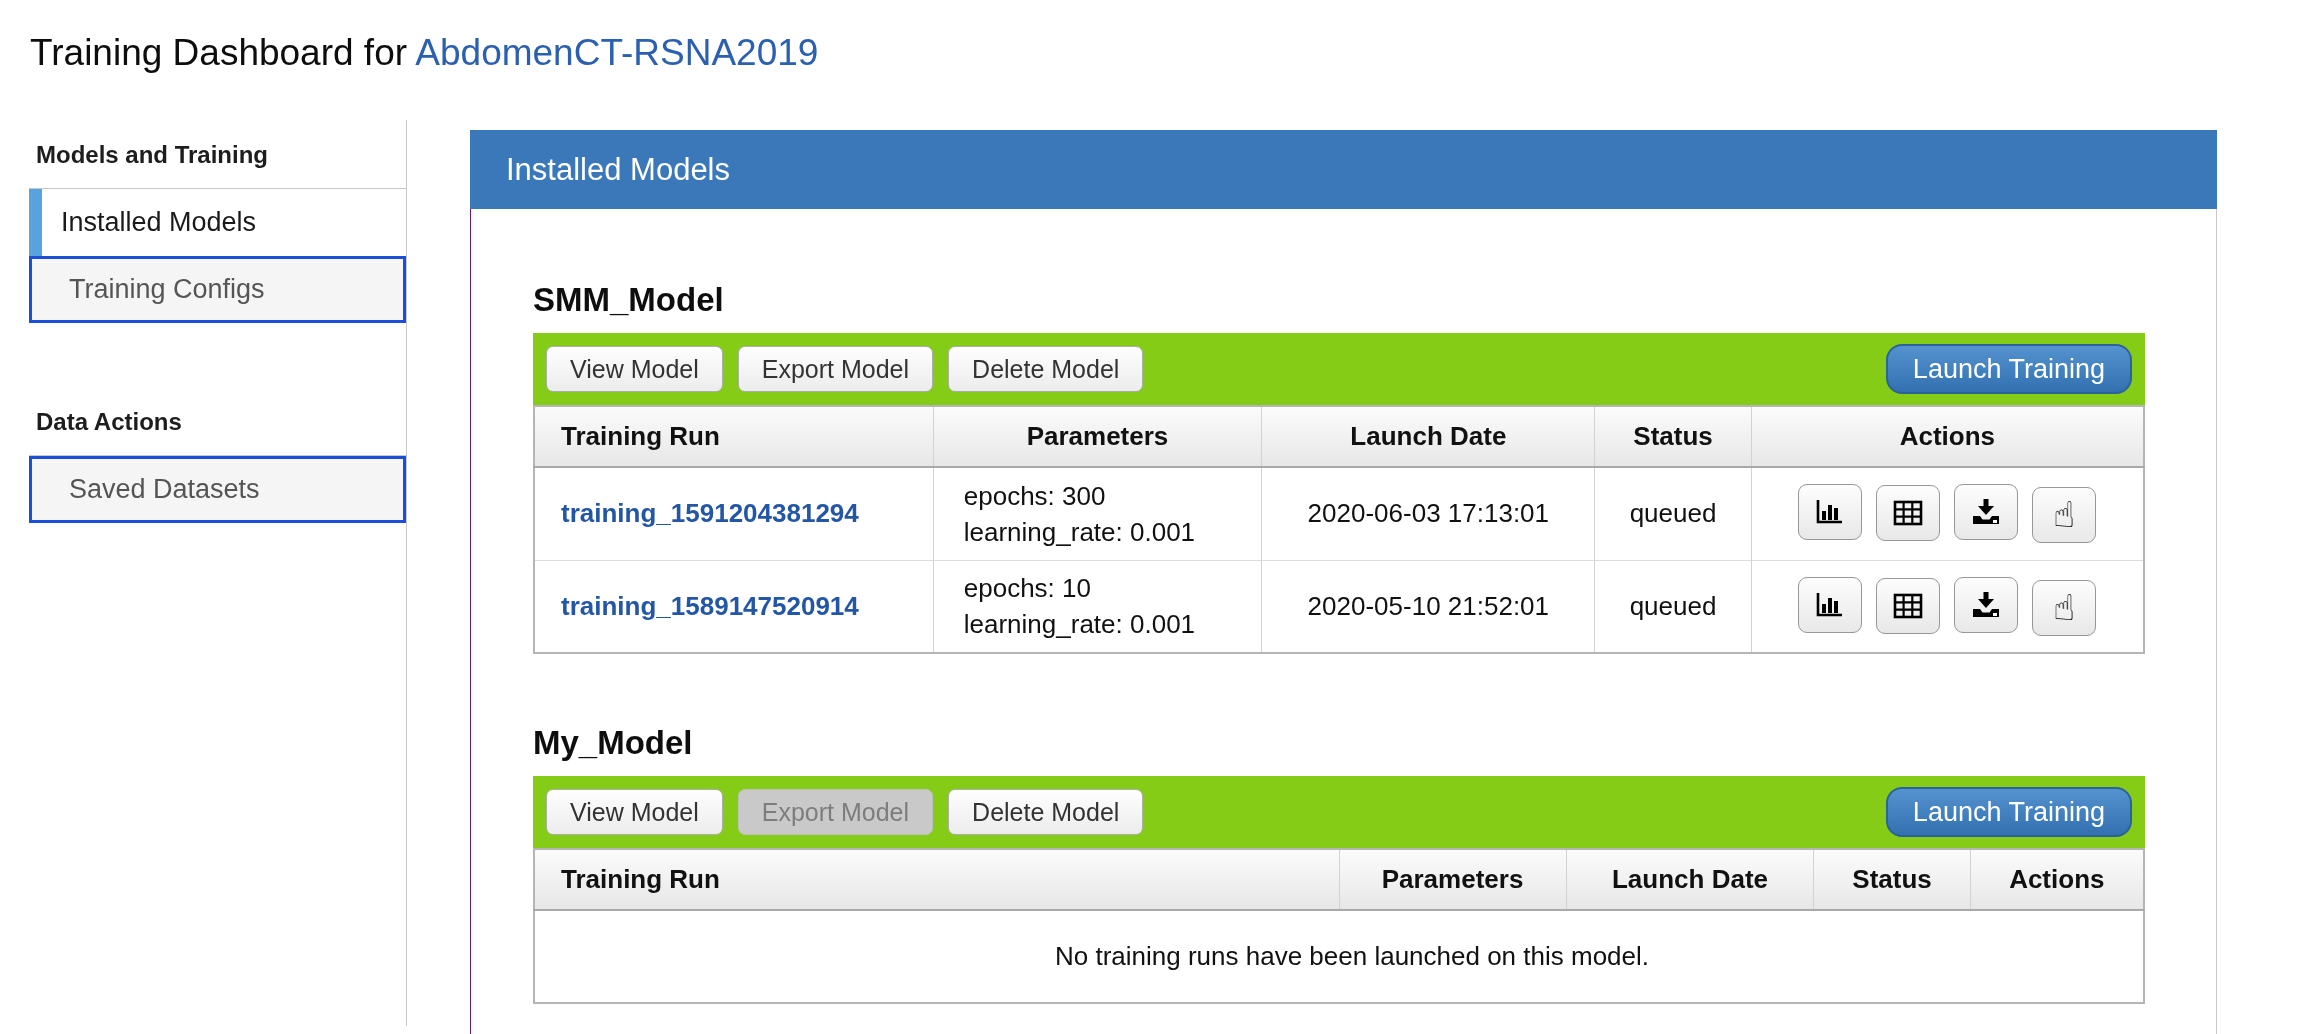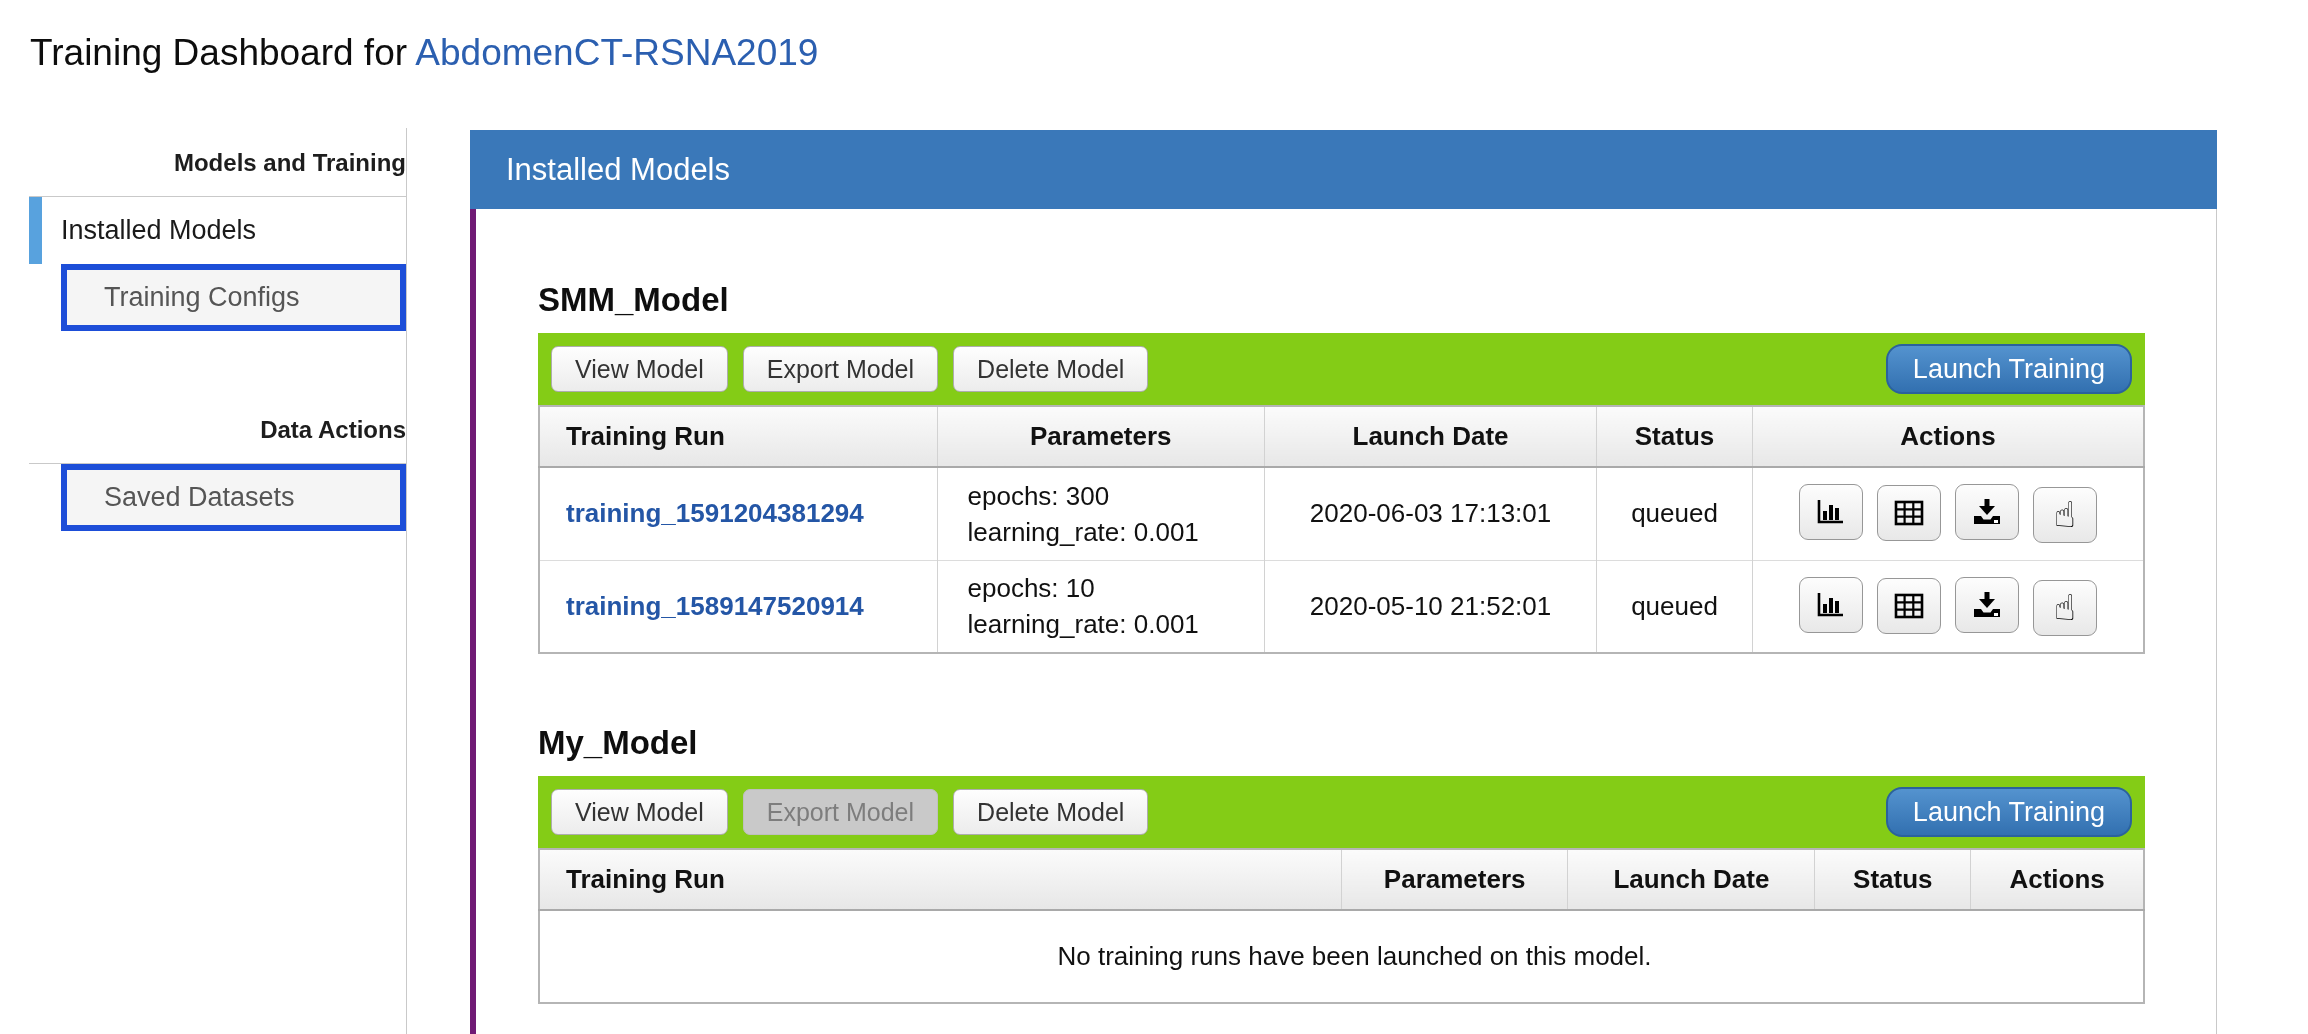--- a/index.html
+++ b/index.html
@@ -4,34 +4,34 @@
 <style>
   * { margin:0; padding:0; box-sizing:border-box; }
   html,body { width:2308px; height:1034px; background:#fff; overflow:hidden;
               font-family:"Liberation Sans", sans-serif; color:#111; }
 
   
   .app-title { position:absolute; left:30px; top:32px; font-size:37px; color:#0d0d0d; }
   .app-title .dataset { color:#2b5fb0; }
 
   
-  .sidebar { position:absolute; left:29px; top:128px; width:378px; height:906px;
-             border-right:1px solid #c9c9c9;text-align:right; }
+  .sidebar { position:absolute; left:29px; top:120px; width:378px; height:906px;
+             border-right:1px solid #c9c9c9; }
   .side-header { font-weight:bold; font-size:24px; color:#1d1d1d;
                  padding:21px 0 19px 7px; border-bottom:1px solid #c9c9c9; }
   .side-header.second { margin-top:64px; }
   .side-item { height:67px; display:flex; align-items:center; font-size:27px; cursor:pointer; }
   .side-item.active { background:#fff; border-left:13px solid #58a2de; padding-left:19px; color:#1a1a1a; }
-  .side-item.inactive { background:#f5f5f5; border:6px solid #1d4ed8; padding-left:37px; color:#555;margin-left:32px; }
+  .side-item.inactive { background:#f5f5f5; border:3px solid #1d4ed8; padding-left:37px; color:#555; }
 
   
   .panel { position:absolute; left:470px; top:130px; width:1747px; height:904px; overflow:hidden; }
   .panel-header { height:79px; background:#3a78b9; color:#fff; font-size:31px;
                   line-height:79px; padding-left:36px; }
-  .panel-body { height:825px; background:#fff; border-left:6px solid #701a75;
+  .panel-body { height:825px; background:#fff; border-left:1px solid #701a75;
                 border-right:1px solid #c9c9c9; padding:72px 71px 10px 62px; overflow:hidden; }
 
   
   .model-name { font-size:33px; font-weight:bold; color:#0e0e0e; margin:0 0 14px 0; }
   .toolbar { background:#84cc16; padding:11px 13px; display:flex; align-items:center; }
   .btn { height:46px; padding:0 23px; font-size:25px; color:#333;
          background:linear-gradient(#fefefe,#ececec); border:1px solid #adadad;
          border-radius:7px; margin-right:15px; cursor:pointer;
          font-family:"Liberation Sans", sans-serif; }
   .btn.disabled { background:#c9c9c9; color:#7d7d7d; border-color:#bfbfbf; }

